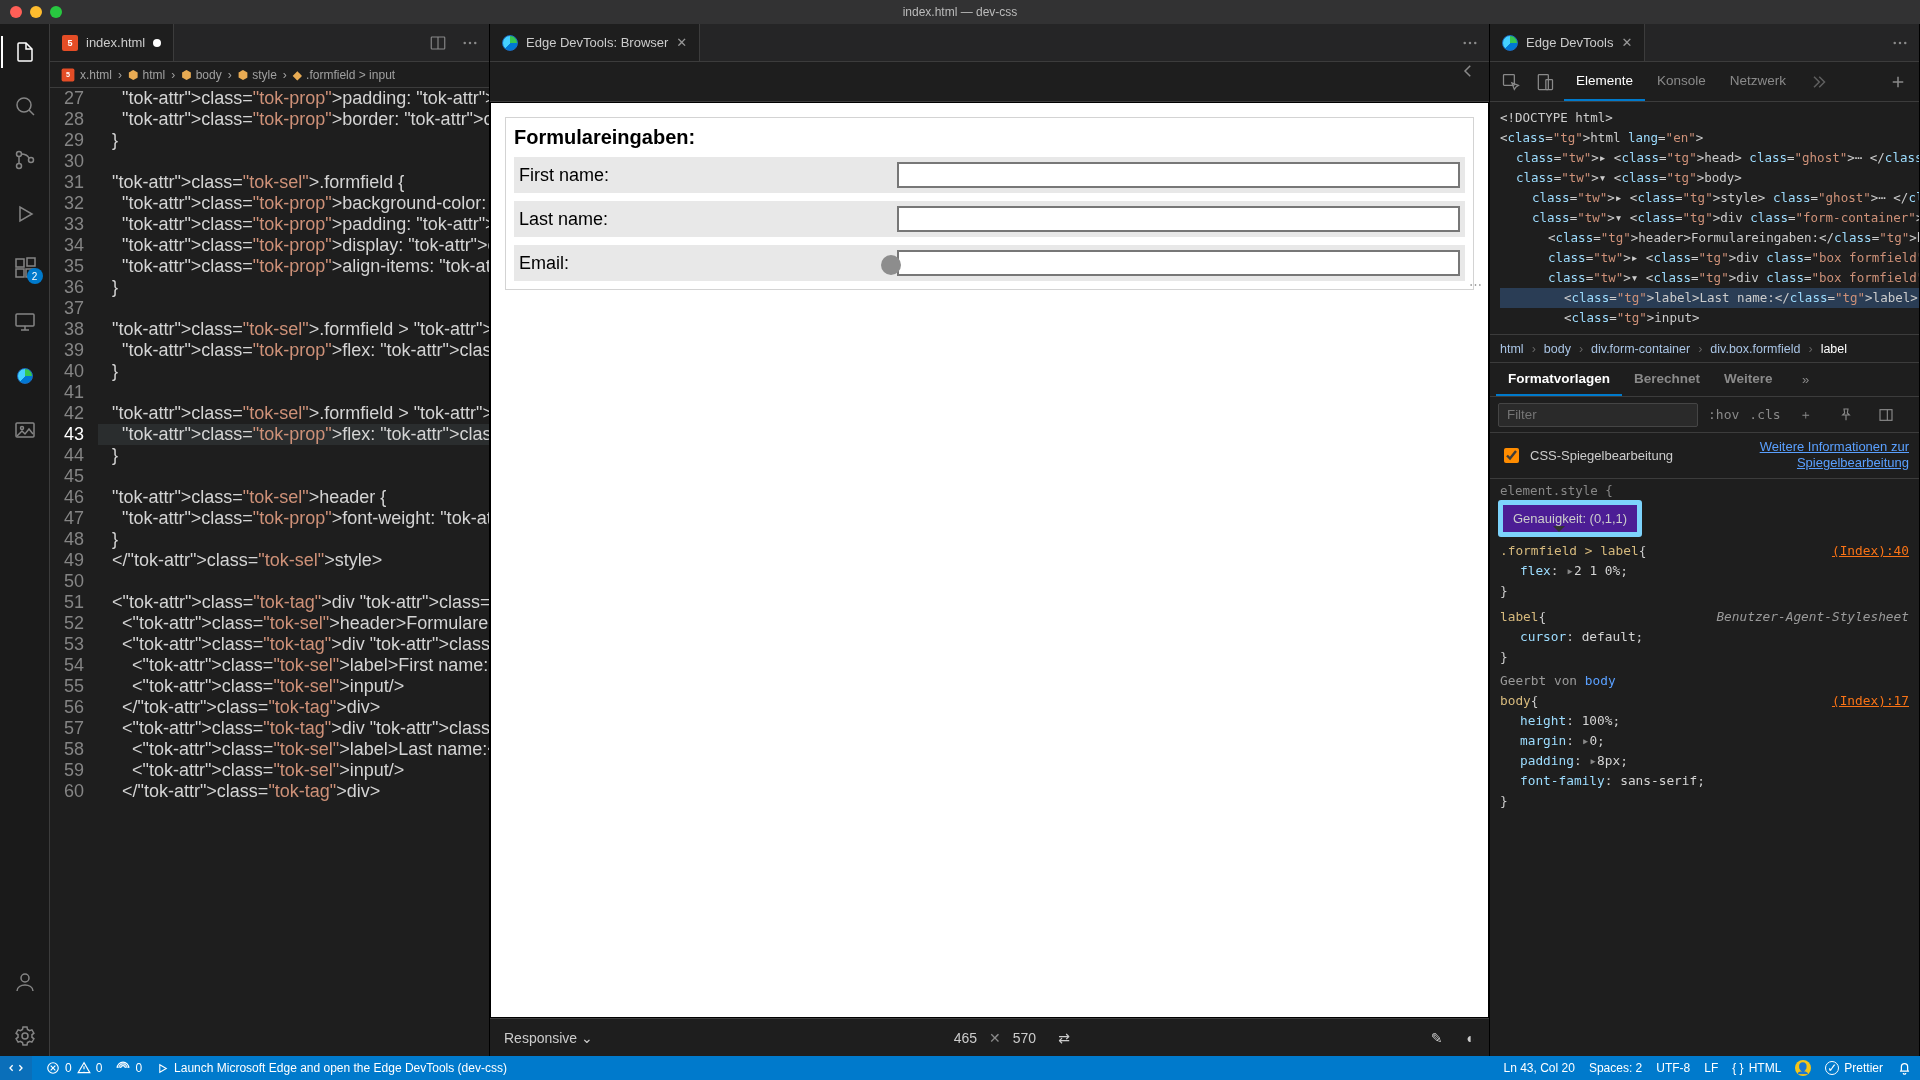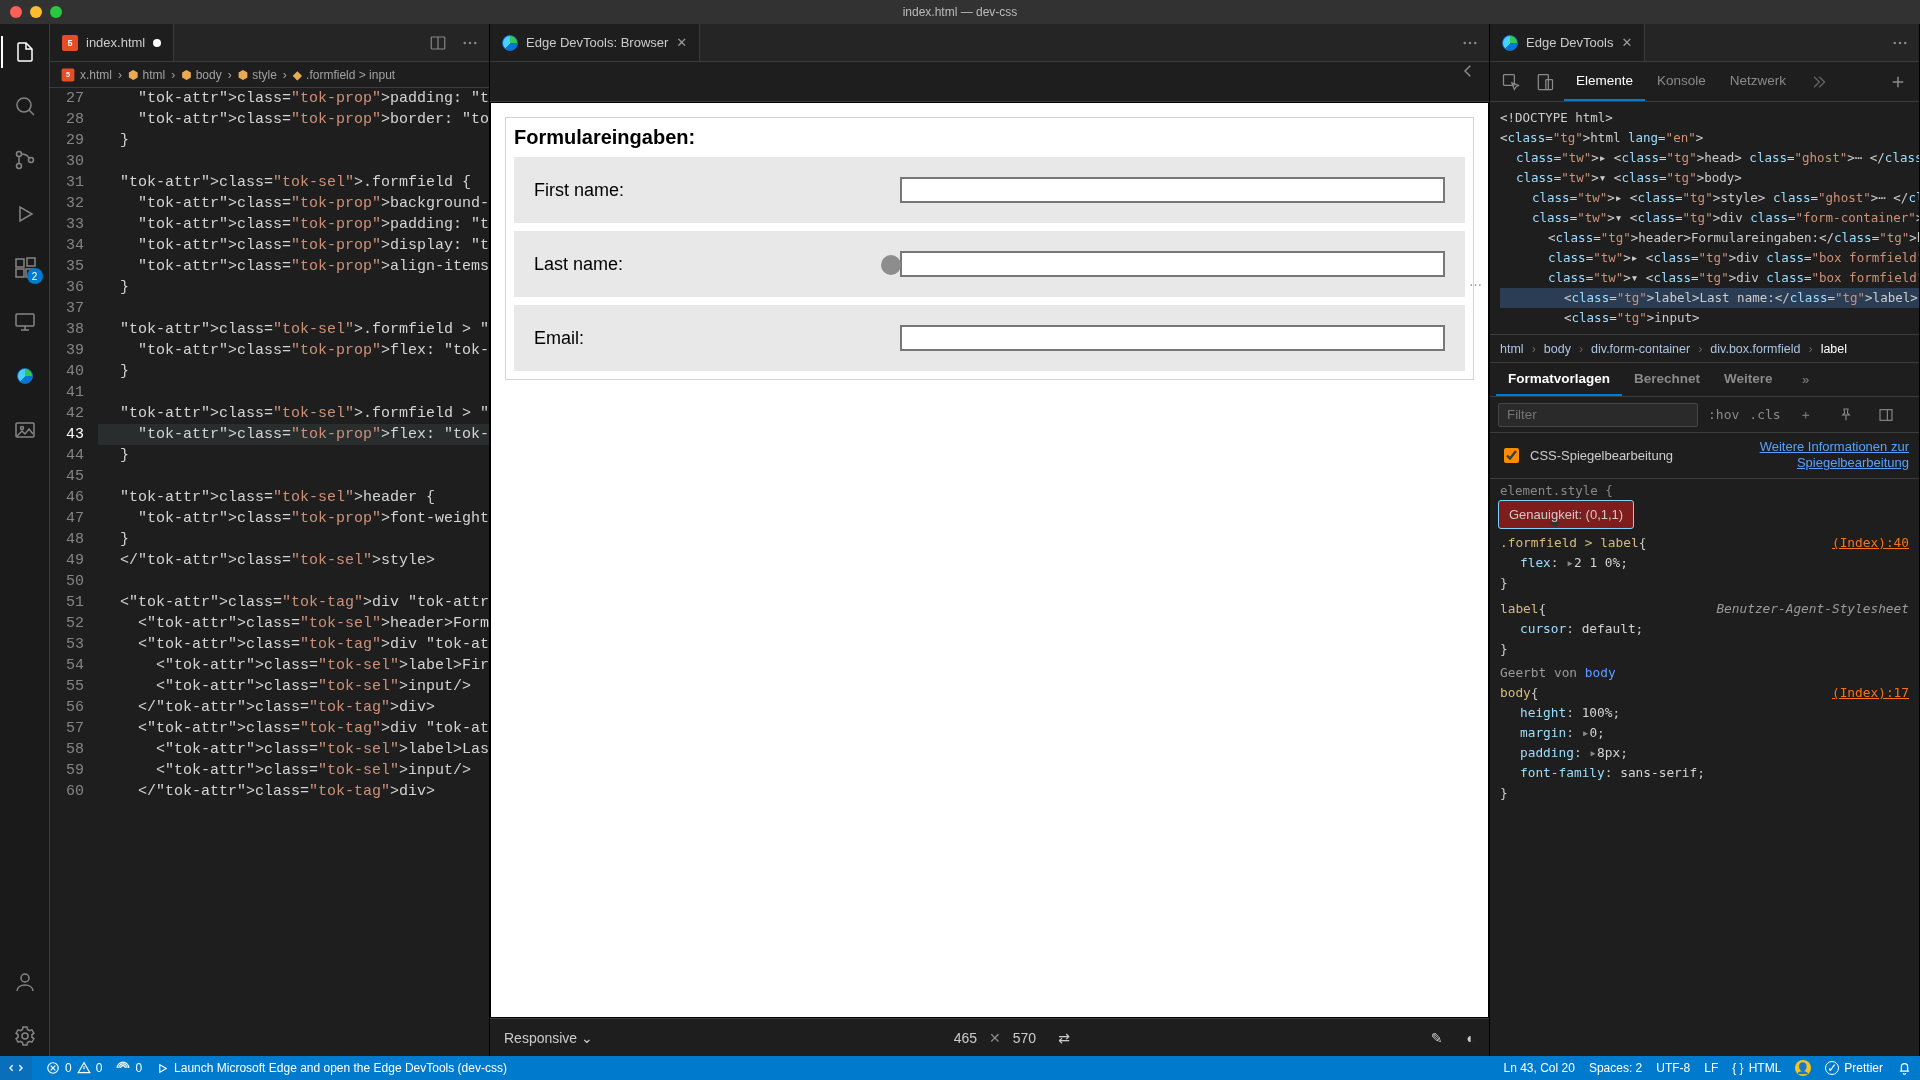--- a/index.html
+++ b/index.html
@@ -73,38 +73,38 @@
   .tab-icon { width:16px; height:16px; display:flex; align-items:center; justify-content:center; }
   .html-badge { width:16px;height:16px;background:#e44d26;border-radius:2px;display:flex;align-items:center;justify-content:center;font-size:9px;font-weight:bold;color:#fff; }
   .edge-icon { width:16px; height:16px; border-radius:50%; background: conic-gradient(#36c752 0 90deg,#0078d4 90deg 220deg,#45d1ff 220deg 360deg); border:1px solid #1b6ec2; }
 
   
   .breadcrumbs { height:26px; display:flex; align-items:center; gap:6px; padding:0 10px; font-size:12px; color:#a0a0a0; background:var(--bg); border-bottom:1px solid var(--border); overflow:hidden; white-space:nowrap;}
   .crumb { display:flex; align-items:center; gap:4px;}
   .crumb .ci { color:#e8ab53; }
 
   
-  .editor { flex:1; display:flex; font-family: Liberation Mono, monospace; font-size:15px; line-height:21px; overflow:hidden; position:relative;}
+  .editor { flex:1; display:flex; font-family: Liberation Sans, sans-serif; font-size:18px; line-height:21px; overflow:hidden; position:relative;}
   .gutter { width:48px; text-align:right; padding:0 14px 0 0; color:var(--ln); background:var(--bg); user-select:none;}
   .gutter .ln { height:21px; }
   .gutter .ln.cur { color:var(--fg-bright); }
   .code { flex:1; white-space:pre; overflow:hidden; color:var(--tok-punct); position:relative;}
   .code .l { height:21px; padding-left:4px; }
   .code .l.cur { background: var(--hl-line); }
   .tok-str{color:var(--tok-str);}
 
   
   .browser-toolbar { height:40px; display:flex; align-items:flex-end; gap:22px; padding:0 10px; background:var(--bg); border-bottom:1px solid var(--border);flex-direction:column; }
   .btb-btn { width:22px; height:22px; display:flex; align-items:center; justify-content:center; color:var(--fg-dim); }
   .address { flex:1; height:28px; border:none; border-radius:3px; padding:0 10px; color:var(--fg); font-size:14px; }
   .browser-viewport { flex:1; background:#fff; color:#000; overflow:hidden; position:relative; border:1px solid #000;}
   .bv-inner { padding:14px; font-family: sans-serif; }
   .form-container { border:1px solid #d3d3d3; padding:8px; display:flex; flex-direction:column; gap:8px; }
   .form-container header { font-weight:bold; font-size:20px; }
-  .formfield { background:#e8e8e8; padding:20px; display:flex; align-items:center; gap:8px; font-size:18px;}
+  .formfield { background:#e8e8e8; padding:5px; display:flex; align-items:center; gap:8px; font-size:18px;}
   .formfield label { flex:2 1 0%; }
   .formfield input { flex:3 1 0%; height:26px; border:2px solid #777; background:#fff; }
   .drag-dot { position:absolute; width:20px; height:20px; border-radius:50%; background:#8d8d8d; left:390px; top:152px; }
 
   .device-bar { height:38px; border-top:1px solid var(--border); display:flex; align-items:center; gap:12px; padding:0 14px; background:var(--bg); color:var(--fg); font-size:14px;}
   .device-bar .ds { flex:1; }
   .dim-x { color:var(--fg-dim); }
 
   
   .dt-top { height:40px; display:flex; align-items:center; border-bottom:1px solid var(--border); padding:0 6px; gap:4px; background:var(--bg);}
@@ -127,21 +127,21 @@
   .st-tab.active { color:var(--fg-bright); border-bottom-color: var(--accent); }
 
   .styles-filterbar { height:36px; display:flex; align-items:center; gap:10px; padding:0 8px; border-bottom:1px solid var(--border);}
   .sf-input { flex:1; height:24px; background:#2a2a2a; border:1px solid #454545; color:var(--fg); padding:0 8px; border-radius:2px; max-width:200px;}
   .sf-toggle { font-family:monospace; color:var(--fg-dim);}
 
   .mirror-row { display:flex; align-items:center; gap:8px; padding:6px 10px; border-bottom:1px solid var(--border);}
   .mirror-row input[type=checkbox]{ accent-color: #ff8c00; width:15px; height:15px;}
   .mirror-link { color:#5aa0ff; text-decoration:underline; flex:1; text-align:right; line-height:1.25;}
 
-  .spec-tip { margin:0 8px; background:#7f1d1d; border:1px solid #7dd3fc; padding:6px 10px; border-radius:3px; width:fit-content; position:relative; top:2px;}
+  .spec-tip { margin:0 8px; background:#4c1d95; border:5px solid #7dd3fc; padding:6px 10px; border-radius:3px; width:fit-content; position:relative; top:2px;}
   .spec-tip::after{content:"";position:absolute;left:50px;bottom:-6px;border:6px solid transparent;border-top-color:#333;}
 
   .css-pane { font-family:"SF Mono", Menlo, Consolas, monospace; font-size:12.8px; padding:6px 10px; line-height:20px; overflow:hidden;}
   .rule-head { display:flex; }
   .rule-head .src { margin-left:auto; color:#f97316; text-decoration:underline; }
   .rule-head .ua { margin-left:auto; color:#9a9a9a; font-style:italic;}
   .css-sel{color:#d7ba7d;} .css-prop{color:#9cdcfe;} .css-val{color:#d4d4d4;} .css-punct{color:var(--fg);}
   .css-indent{padding-left:20px; display:block;}
   .inherit { color:#9a9a9a; margin-top:4px;}
   .inherit .from{color:#9a9a9a;} .inherit .el{color:#5aa0ff;}

